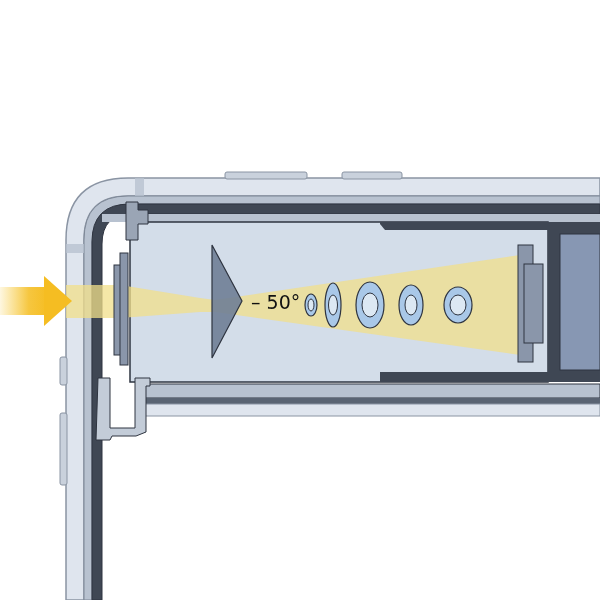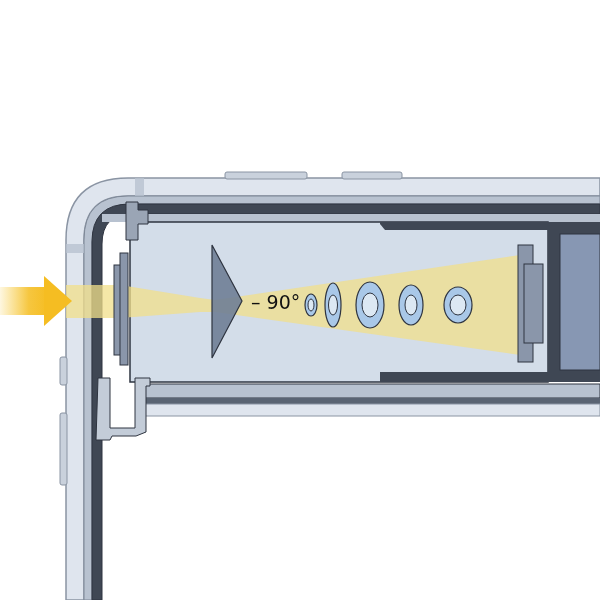--- a/index.html
+++ b/index.html
@@ -88,13 +88,13 @@
         <ellipse cx="458" cy="305" rx="8" ry="10" fill="#dce8f3" stroke="#2e3440" stroke-width="1"></ellipse>
       </g>
   </g>
 
   <g>
     <rect x="518" y="245" width="15" height="117" fill="#8a96aa" stroke="#2e3440" stroke-width="1"></rect>
     <rect x="524" y="264" width="19" height="79" fill="#8a96aa" stroke="#2e3440" stroke-width="1"></rect>
   </g>
 </svg>
 
-<div class="label" style="left:251px; top:291px;">– 90°</div>
+<div class="label" style="left:251px; top:291px;">– 50°</div>
 
 </body></html>

